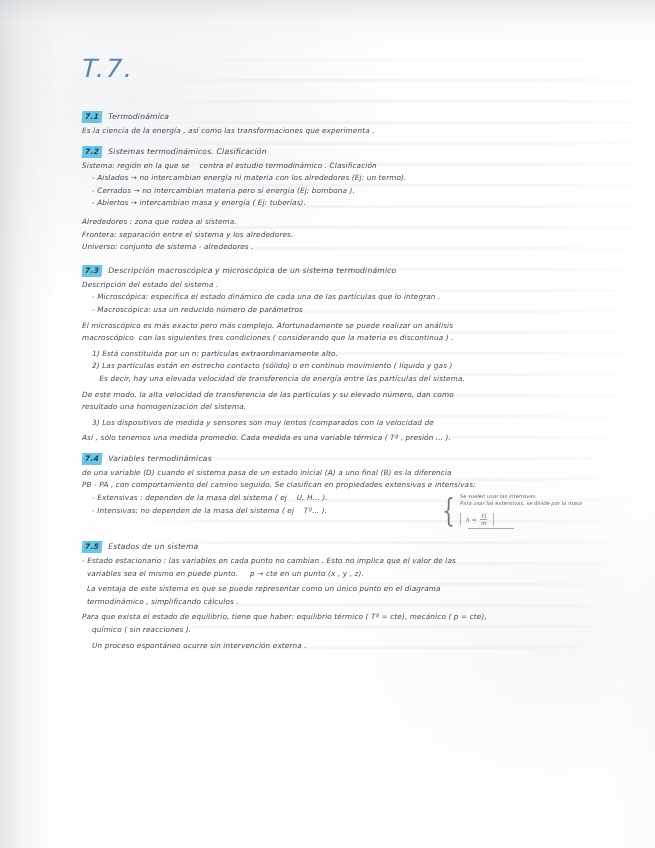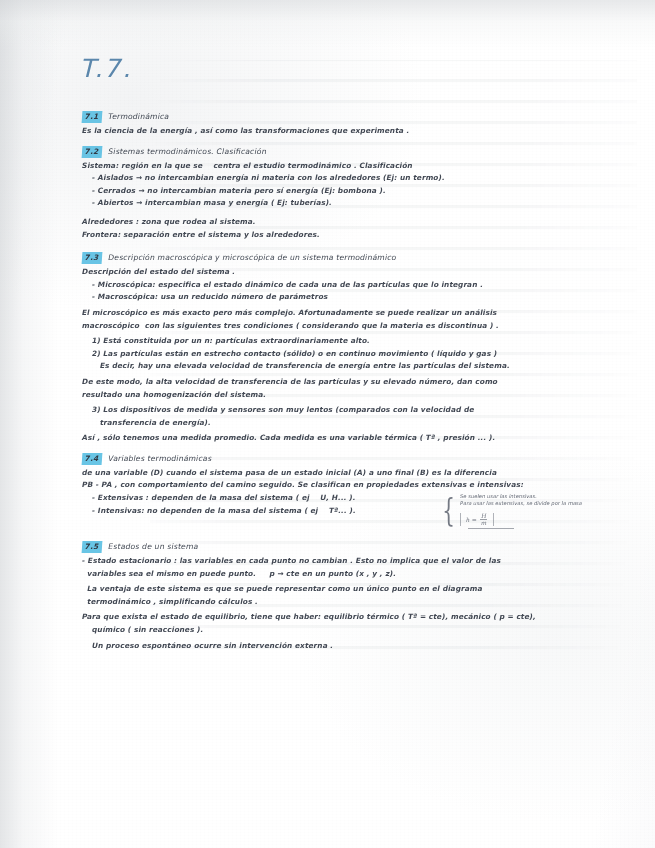--- a/index.html
+++ b/index.html
@@ -121,21 +121,21 @@
   }
   .sec-title {
     font-family: "DejaVu Sans", sans-serif;
     font-size: 7.6px;
     font-style: italic;
     color: #333a46;
     letter-spacing: .2px;
     opacity: .94;
   }
 
-  .para { margin: 0 0 1px 0; font-weight: bold; }
+  .para { margin: 0 0 1px 0; }
   .para.indent { padding-left: 10px; }
   .gap { height: 6px; }
   .gap-sm { height: 3px; }
   .gap-lg { height: 9px; }
 
   
   .annot-wrap {
     position: relative;
     display: flex;
     align-items: stretch;
@@ -216,20 +216,21 @@
         <span class="sec-num">7.2</span>
         <span class="sec-title">Sistemas termodinámicos. Clasificación</span>
       </div>
       <div class="hw para">Sistema: región en la que se    centra el estudio termodinámico . Clasificación</div>
       <div class="hw para indent">- Aislados → no intercambian energía ni materia con los alrededores (Ej: un termo).</div>
       <div class="hw para indent">- Cerrados → no intercambian materia pero sí energía (Ej: bombona ).</div>
       <div class="hw para indent">- Abiertos → intercambian masa y energía ( Ej: tuberías).</div>
       <div class="gap"></div>
       <div class="hw para">Alrededores : zona que rodea al sistema.</div>
       <div class="hw para">Frontera: separación entre el sistema y los alrededores.</div>
+      <div class="hw para">Universo: conjunto de sistema - alrededores .</div>
     </div>
 
     <div class="gap-lg"></div>
 
     <div class="section">
       <div class="sec-head">
         <span class="sec-num">7.3</span>
         <span class="sec-title">Descripción macroscópica y microscópica de un sistema termodinámico</span>
       </div>
       <div class="hw para">Descripción del estado del sistema .</div>
@@ -240,21 +241,20 @@
       <div class="hw para">macroscópico  con las siguientes tres condiciones ( considerando que la materia es discontinua ) .</div>
       <div class="gap-sm"></div>
       <div class="hw para indent">1) Está constituida por un n: partículas extraordinariamente alto.</div>
       <div class="hw para indent">2) Las partículas están en estrecho contacto (sólido) o en continuo movimiento ( líquido y gas )</div>
       <div class="hw para indent">   Es decir, hay una elevada velocidad de transferencia de energía entre las partículas del sistema.</div>
       <div class="gap-sm"></div>
       <div class="hw para">De este modo, la alta velocidad de transferencia de las partículas y su elevado número, dan como</div>
       <div class="hw para">resultado una homogenización del sistema.</div>
       <div class="gap-sm"></div>
       <div class="hw para indent">3) Los dispositivos de medida y sensores son muy lentos (comparados con la velocidad de</div>
-      <div class="hw para indent">   transferencia de energía).</div>
       <div class="gap-sm"></div>
       <div class="hw para">Así , sólo tenemos una medida promedio. Cada medida es una variable térmica ( Tª , presión ... ).</div>
     </div>
 
     <div class="gap"></div>
 
     <div class="section">
       <div class="sec-head">
         <span class="sec-num">7.4</span>
         <span class="sec-title">Variables termodinámicas</span>

